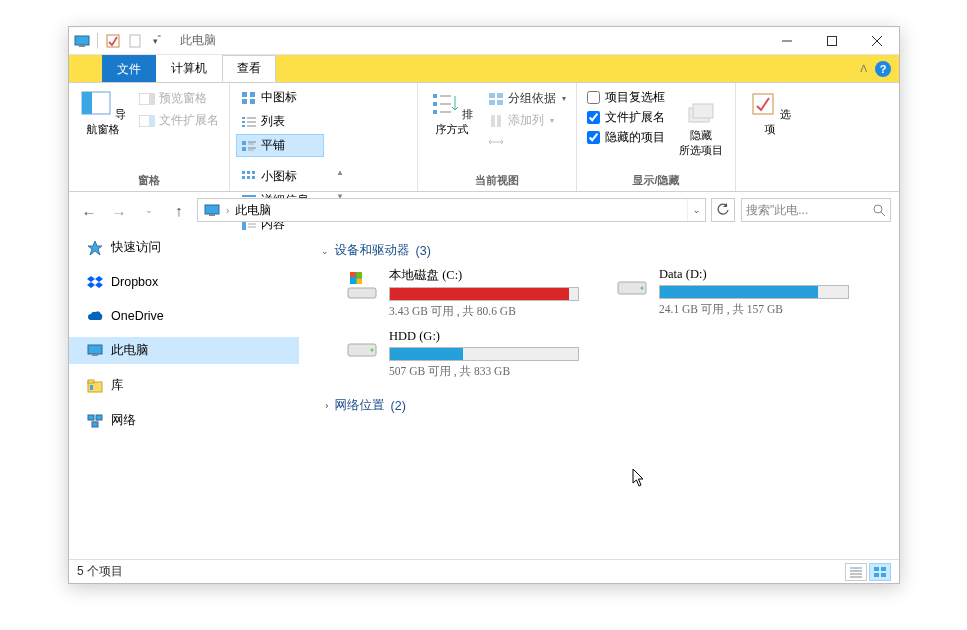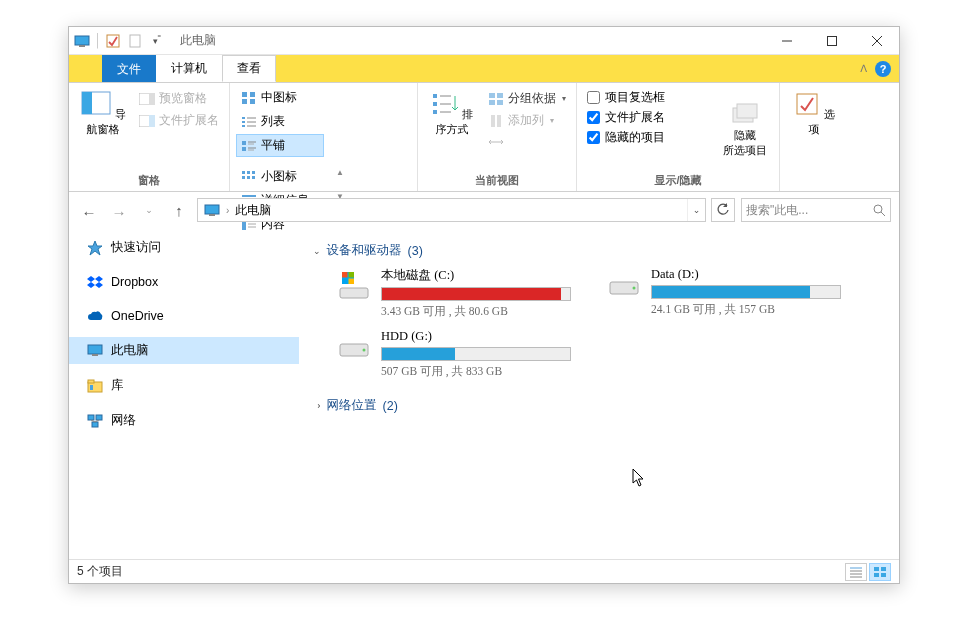--- a/index.html
+++ b/index.html
@@ -48,21 +48,21 @@
     .navarrow.en { color:#555; }
     .addr { flex:1; height:24px; border:1px solid #ccc; display:flex; align-items:center; background:#fff; }
     .addr .crumb { padding:0 6px; display:flex; align-items:center; gap:4px; font-size:12px; }
     .addr .spacer { flex:1; }
     .addr .drop { width:18px; height:22px; display:flex; align-items:center; justify-content:center; border-left:1px solid #eee; color:#555; font-size:9px;}
     .refresh { width:24px; height:24px; border:1px solid #ccc; display:flex; align-items:center; justify-content:center; margin-left:-1px; }
     .search { width:150px; height:24px; border:1px solid #ccc; display:flex; align-items:center; padding:0 4px; color:#888; gap:4px; }
     .search span { flex:1; white-space:nowrap; overflow:hidden; text-overflow:ellipsis; }
     
     
-    .body { flex:1; display:flex; min-height:0; }
+    .body { flex:1; display:flex; min-height:0;gap:8px; }
     .sidebar { width:230px; border-right: none; padding-top:6px; }
     .navitem { display:flex; align-items:center; gap:8px; padding:5px 8px 5px 18px; font-size:12.5px; }
     .navitem.sel { background:#cce8ff; }
     .nico { width:16px; height:16px; display:inline-flex; align-items:center; justify-content:center; }
     
     .content { flex:1; padding:10px 14px; overflow:auto; }
     .section-head { display:flex; align-items:center; gap:6px; color:#1a4e8a; font-size:12.5px; padding:4px 0 8px; }
     .section-head .tw { font-size:9px; color:#555; }
     .drives { display:flex; flex-wrap:wrap; gap:10px 30px; padding-left:22px; padding-bottom:14px;font-family:Liberation Serif, serif; }
     .drive { width:240px; display:flex; gap:8px; }
@@ -312,21 +312,21 @@
               </label>
           <label class="check">
                 <input type="checkbox" checked="" style="">
                 <span>文件扩展名</span>
               </label>
           <label class="check">
                 <input type="checkbox" checked="" style="">
                 <span>隐藏的项目</span>
               </label>
         </div>
-        <div class="rbtn-lg disabled" style="white-space:pre-line;margin-left:44px;">
+        <div class="rbtn-lg disabled" style="white-space:pre-line;">
           <span class="rico-lg"><svg width="28" height="24">
                   <rect x="2" y="6" width="20" height="14" fill="#eee" stroke="#ccc"></rect>
                   <rect x="6" y="2" width="20" height="14" fill="#eee" stroke="#ccc"></rect>
                 </svg></span>
           <span>隐藏
 所选项目</span>
         </div>
       </div>
       <div class="group-label">显示/隐藏</div>
     </div>

